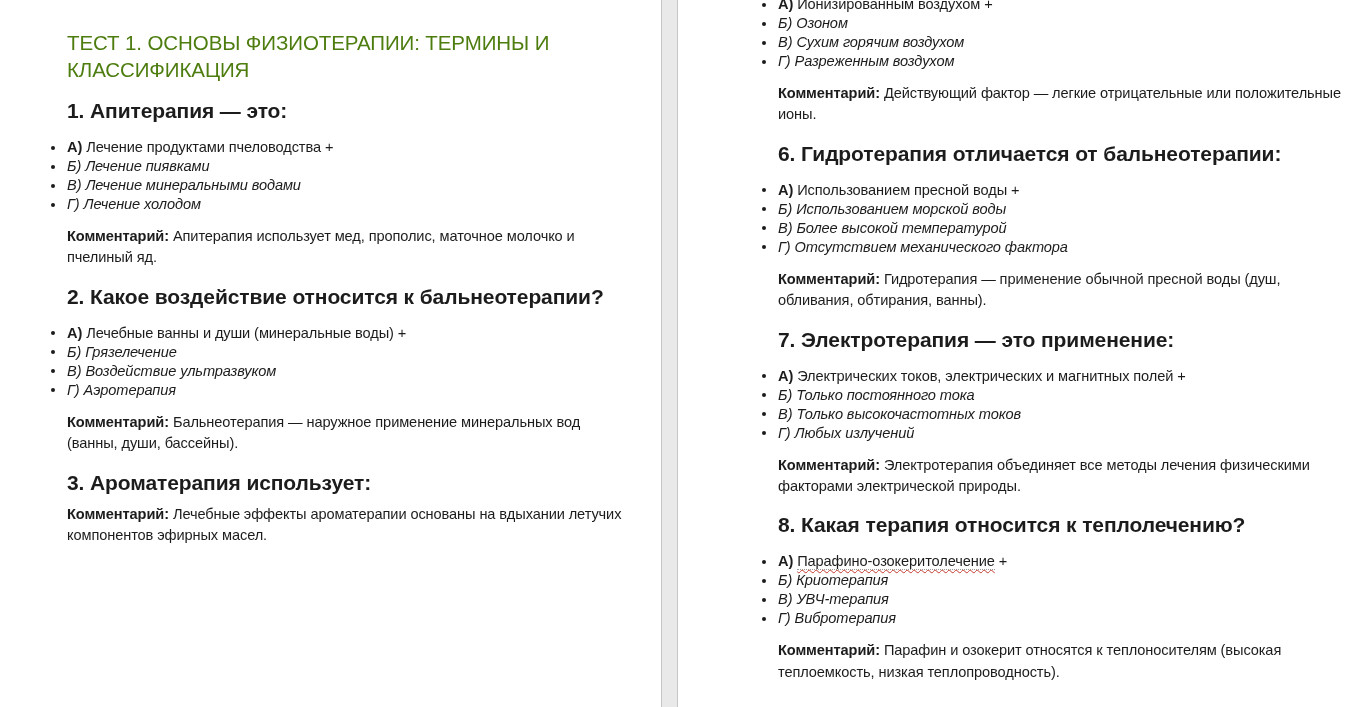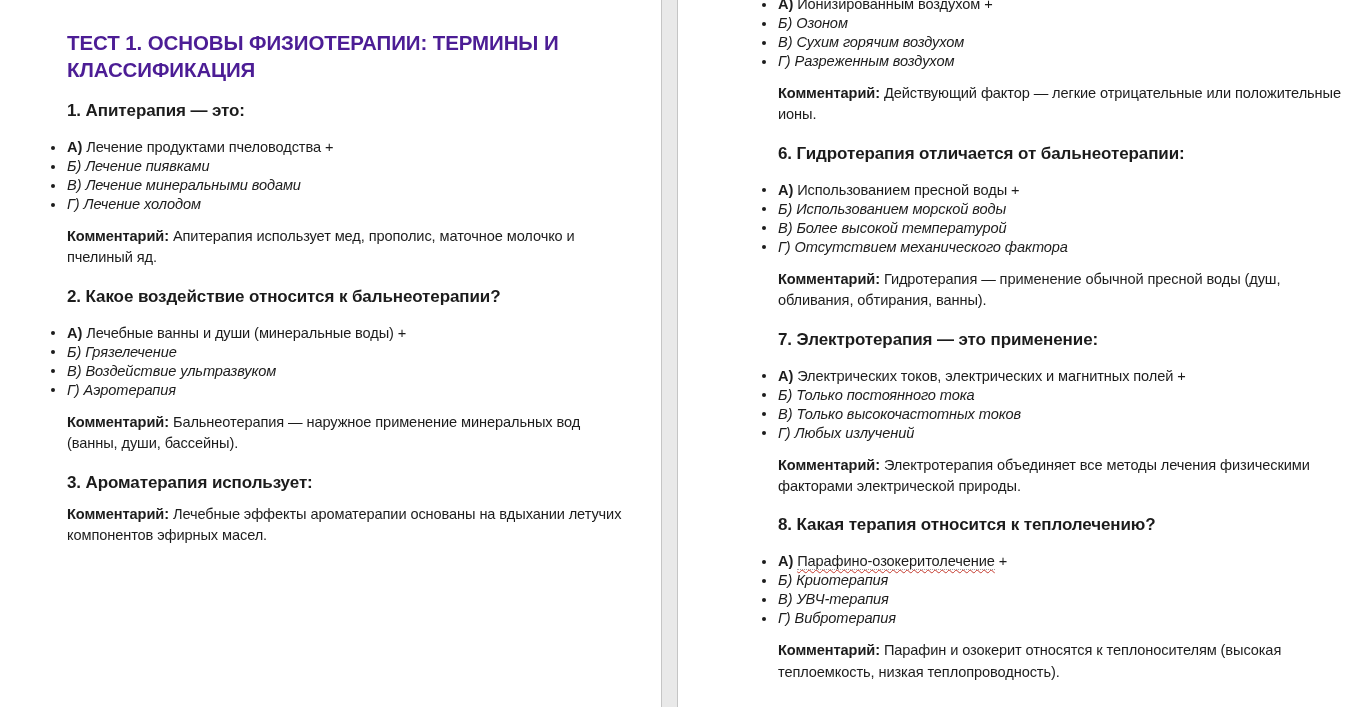--- a/index.html
+++ b/index.html
@@ -25,27 +25,27 @@
     background: #e9e9e9;
     border-left: 1px solid #c5c5c5;
     border-right: 1px solid #c5c5c5;
   }
   .content { box-sizing: border-box; }
   .content-left  { padding: 29px 30px 0 67px; }
   .content-right { padding: 0 10px 0 100px; margin-top: -5px; }
   .content > :first-child { margin-top: 0; }
 
   h1.doc-title {
-    font-size: 20.5px; font-weight: 700;
+    font-size: 20.5px; font-weight: 400;
     line-height: 27px; margin: 0;
     white-space: pre-line;
-    color: #4c1d95;
+    color: #4d7c0f;
   }
   h2.question {
-    font-size: 17px; font-weight: 700;
+    font-size: 21px; font-weight: 700;
     line-height: 19px; margin: 18px 0 0;
   }
   ul.options {
     list-style: none;
     margin: 18px 0 0; padding: 0;
   }
   ul.options li {
     position: relative;
     line-height: 19px;
     white-space: pre;

